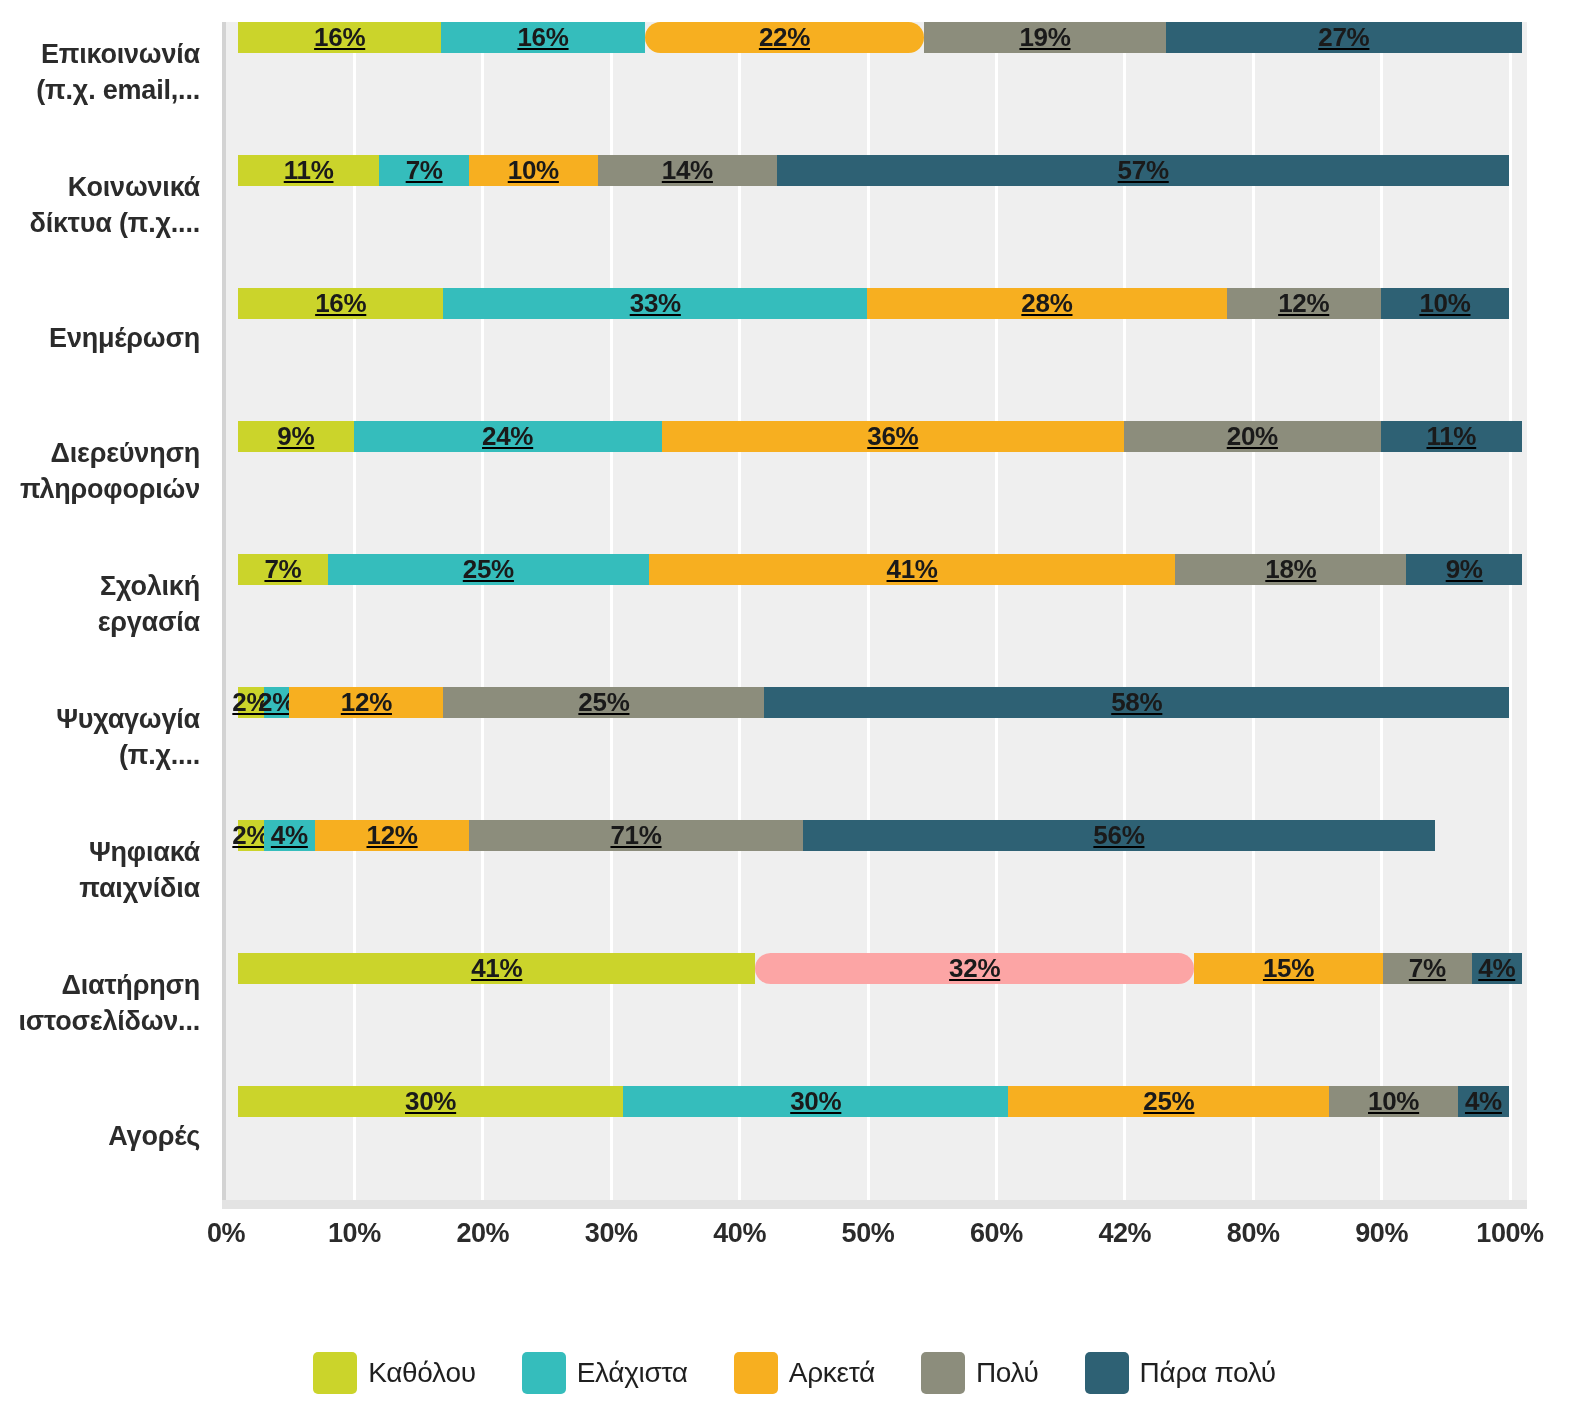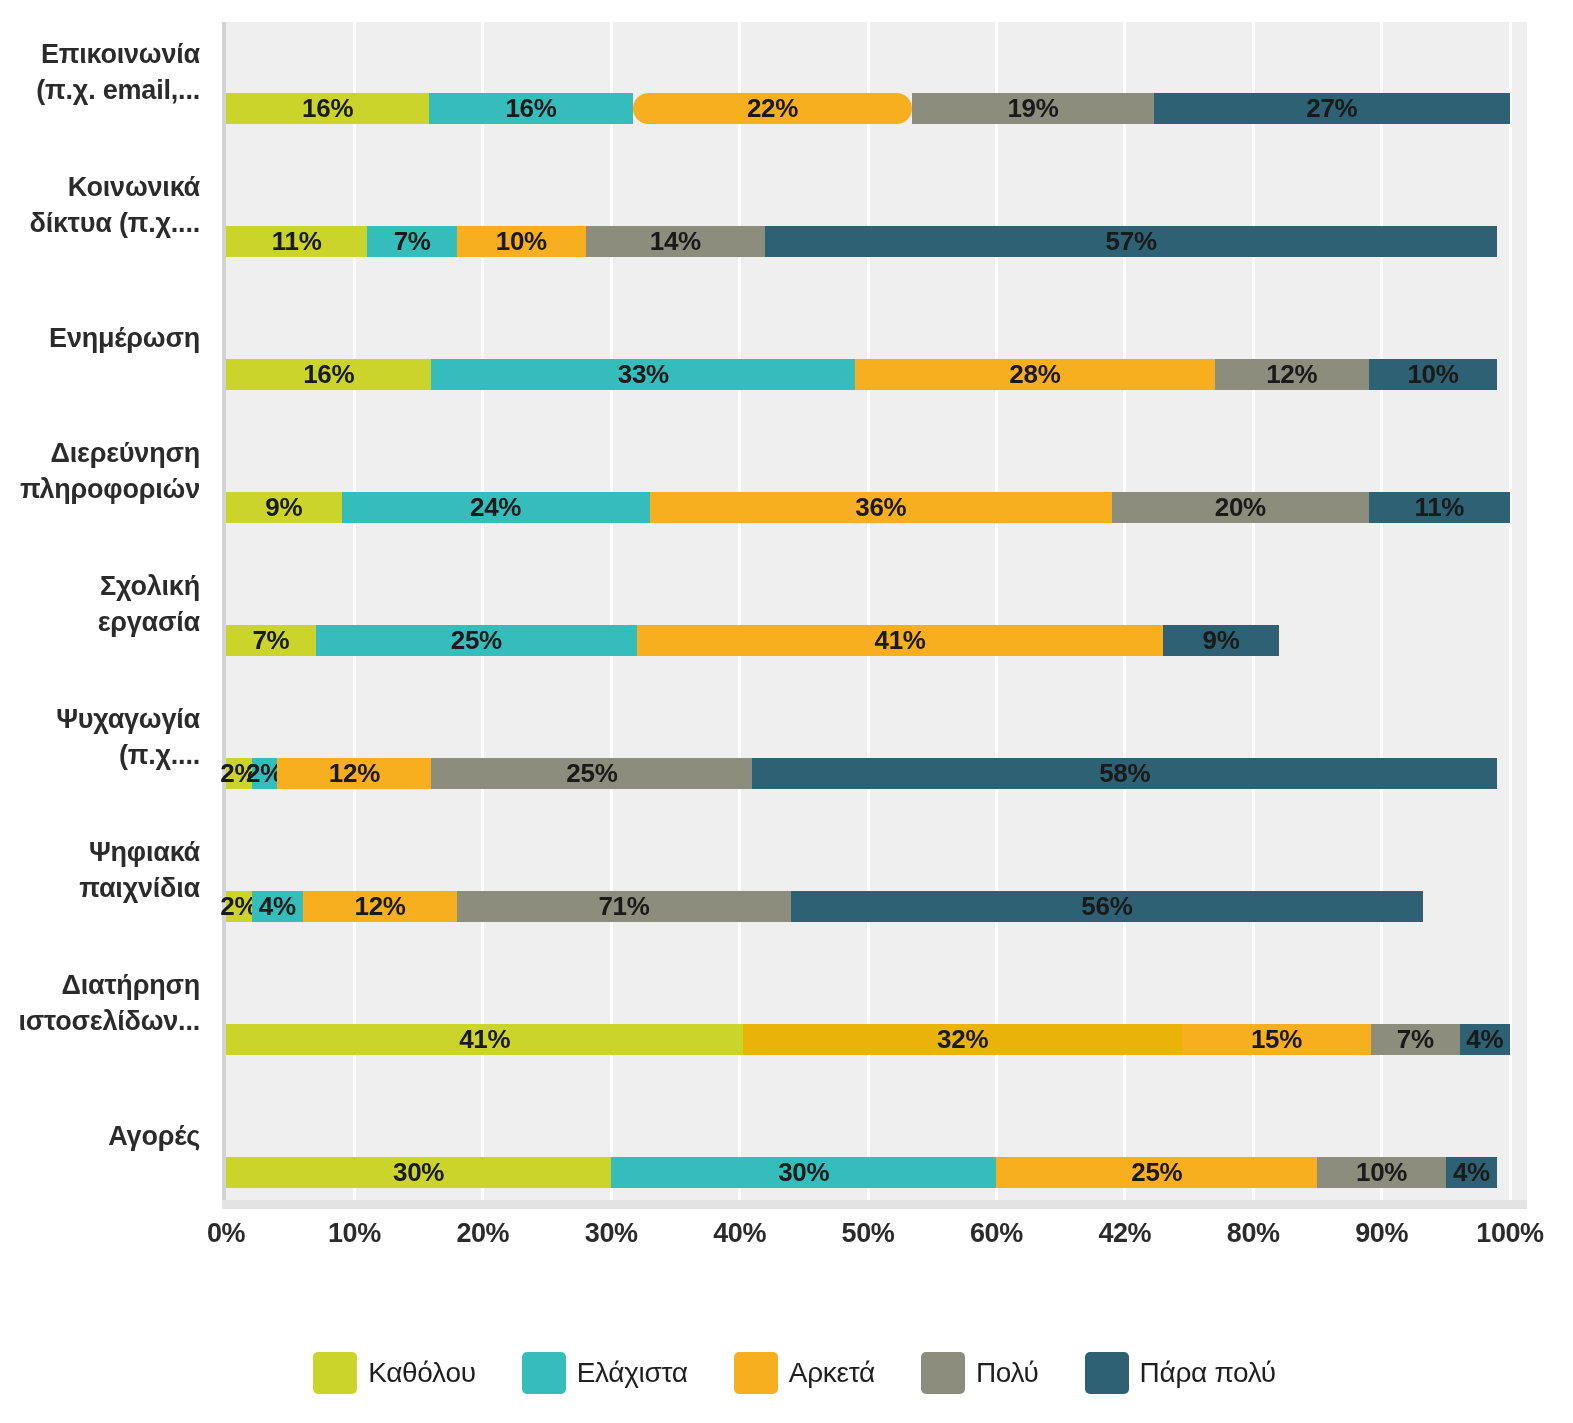--- a/index.html
+++ b/index.html
@@ -42,24 +42,25 @@
     position: absolute;
     left: -4px; right: 0;
     top: 1178px;
     height: 8px;
     background: #e3e3e3;
   }
 
   
   .bar-row {
     position: absolute;
-    left: 0;
+    left: 12px;
     width: 1284px;
     display: flex;
-    align-items: flex-end;
+    align-items: flex-start;
+    text-decoration: underline;
   }
   .seg {
     position: relative;
     display: flex;
     align-items: center;
     justify-content: center;
     overflow: visible;
     min-width: 0;
   }
   .seg-label {
@@ -215,20 +216,23 @@
         <div class="bar-row" style="top: 532px; height: 102px;">
           <div class="seg" style="width: 89.88px; background: rgb(203, 212, 43);">
             <span class="seg-label">7%</span>
           </div>
           <div class="seg" style="width: 321px; background: rgb(53, 189, 188);">
             <span class="seg-label">25%</span>
           </div>
           <div class="seg" style="width: 526.44px; background: rgb(247, 175, 32);">
             <span class="seg-label">41%</span>
           </div>
+          <div class="seg" style="width: 231.12px; background: rgb(140, 141, 124);">
+            <span class="seg-label">18%</span>
+          </div>
           <div class="seg" style="width: 115.56px; background: rgb(46, 97, 116);">
             <span class="seg-label">9%</span>
           </div>
         </div>
         <div class="bar-row" style="top: 665px; height: 102px;">
           <div class="seg" style="width: 25.68px; background: rgb(203, 212, 43);">
             <span class="seg-label">2%</span>
           </div>
           <div class="seg" style="width: 25.68px; background: rgb(53, 189, 188);">
             <span class="seg-label">2%</span>
@@ -257,21 +261,21 @@
             <span class="seg-label">71%</span>
           </div>
           <div class="seg" style="width: 632px; background: rgb(46, 97, 116);">
             <span class="seg-label">56%</span>
           </div>
         </div>
         <div class="bar-row" style="top: 931px; height: 102px;">
           <div class="seg" style="width: 526.44px; background: rgb(203, 212, 43);">
             <span class="seg-label">41%</span>
           </div>
-          <div class="seg" style="width: 446px; background: #eab308;">
+          <div class="seg" style="width: 446px; background: #fca5a5; border-radius: 28px;">
             <span class="seg-label">32%</span>
           </div>
           <div class="seg" style="width: 192.6px; background: rgb(247, 175, 32);">
             <span class="seg-label">15%</span>
           </div>
           <div class="seg" style="width: 89.88px; background: rgb(140, 141, 124);">
             <span class="seg-label">7%</span>
           </div>
           <div class="seg" style="width: 51.36px; background: rgb(46, 97, 116);">
             <span class="seg-label">4%</span>

